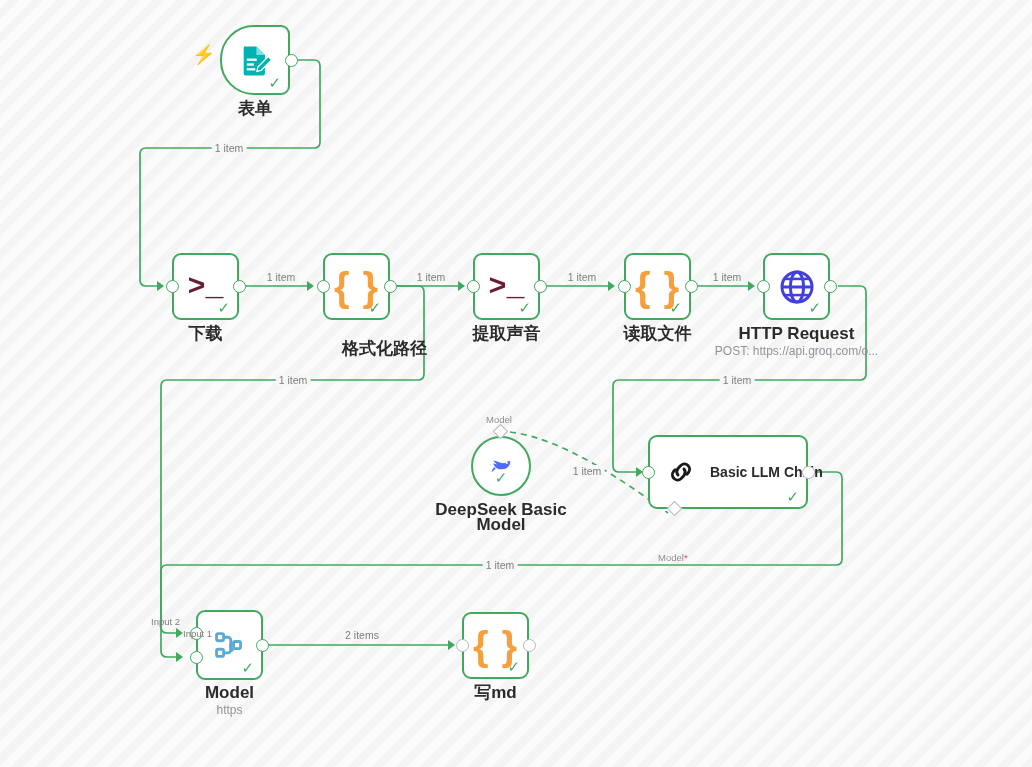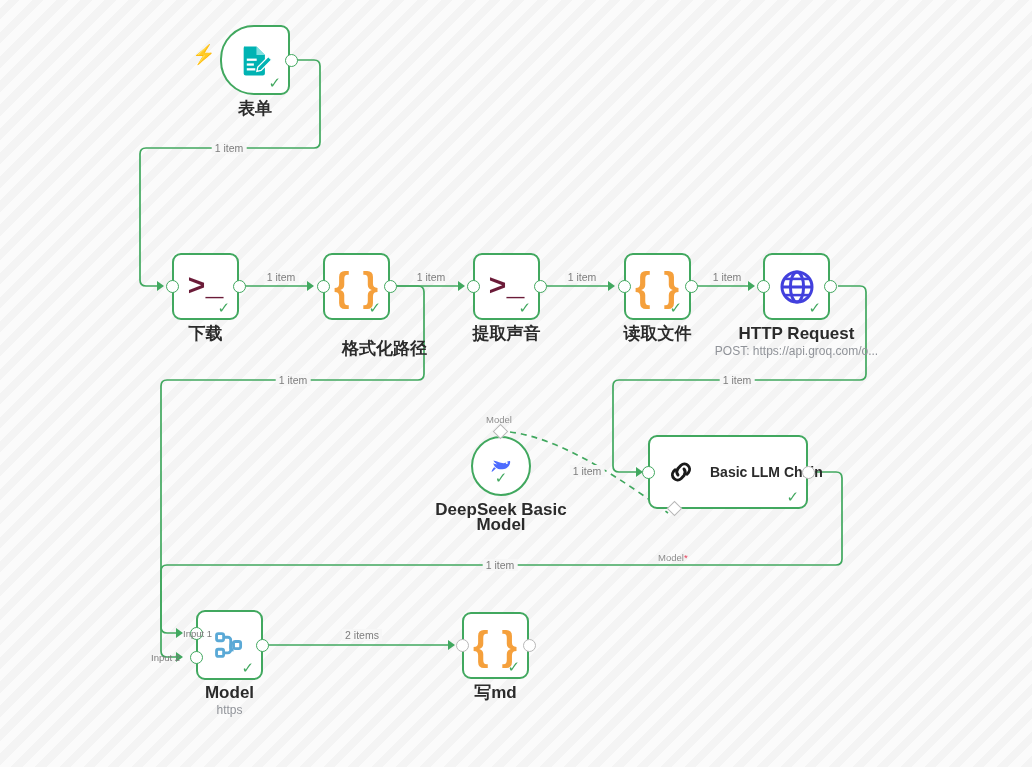--- a/index.html
+++ b/index.html
@@ -393,21 +393,21 @@
       </span>
       <span class="node-check">✓</span>
     </div>
     <div class="node-label" style="top:75px;">Model</div>
     <div class="node-sublabel" style="top:93px;">https</div>
   </div>
   <div class="port green" style="left:190px; top:627px;"></div>
   <div class="port green" style="left:190px; top:651px;"></div>
   <div class="port green" style="left:256px; top:639px;"></div>
   <div class="port-label" style="left:151px; top:628px;padding-left:32px;">Input 1</div>
-  <div class="port-label" style="left:151px; top:652px;">Input 2</div>
+  <div class="port-label" style="left:151px; top:616px;">Input 2</div>
 
   <div class="node" style="left:462px; top:612px; width:67px; height:67px;">
     <div class="node-box" style="left:0; top:0; width:67px; height:67px;">
       <span class="brace">{&nbsp;}</span>
       <span class="node-check">✓</span>
     </div>
     <div class="node-label" style="top:73px;">写md</div>
   </div>
   <div class="port" style="left:456px; top:639px;"></div>
   <div class="port" style="left:523px; top:639px;"></div>

